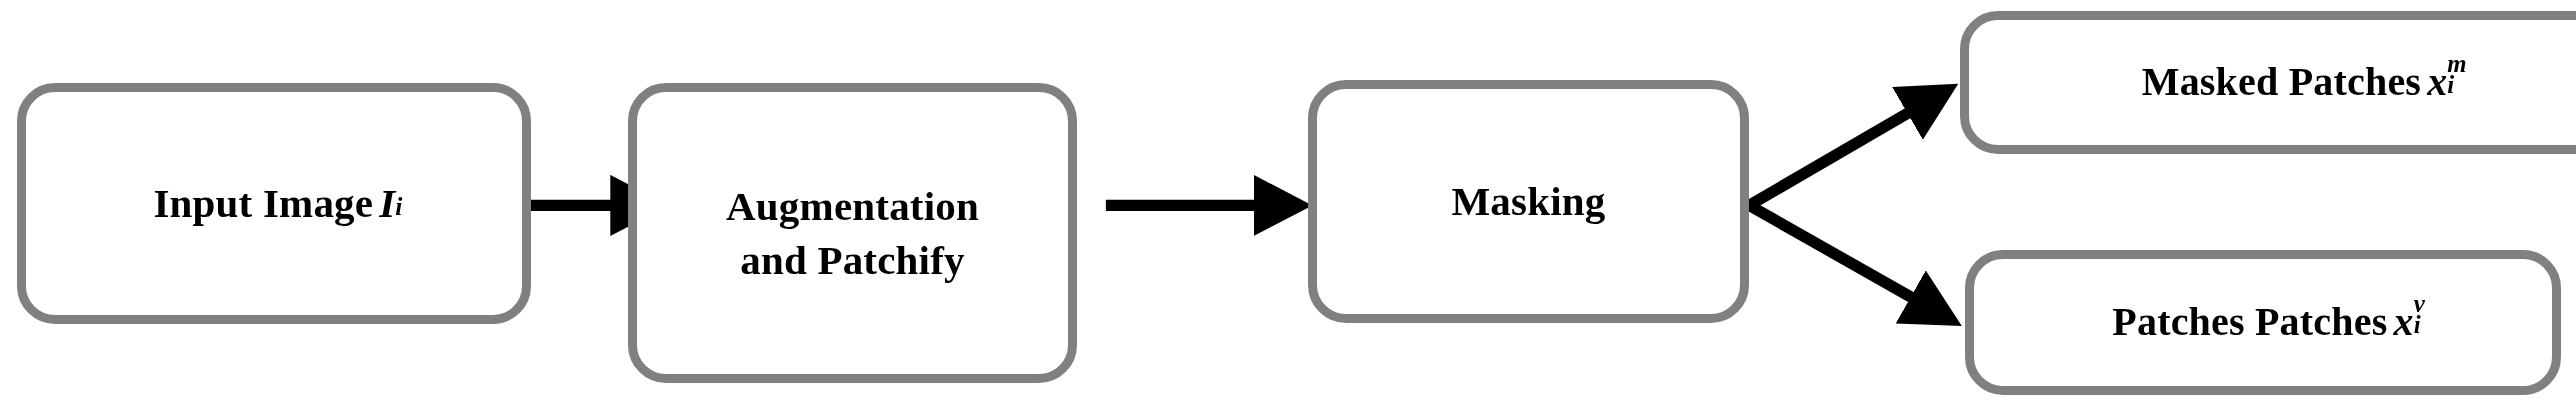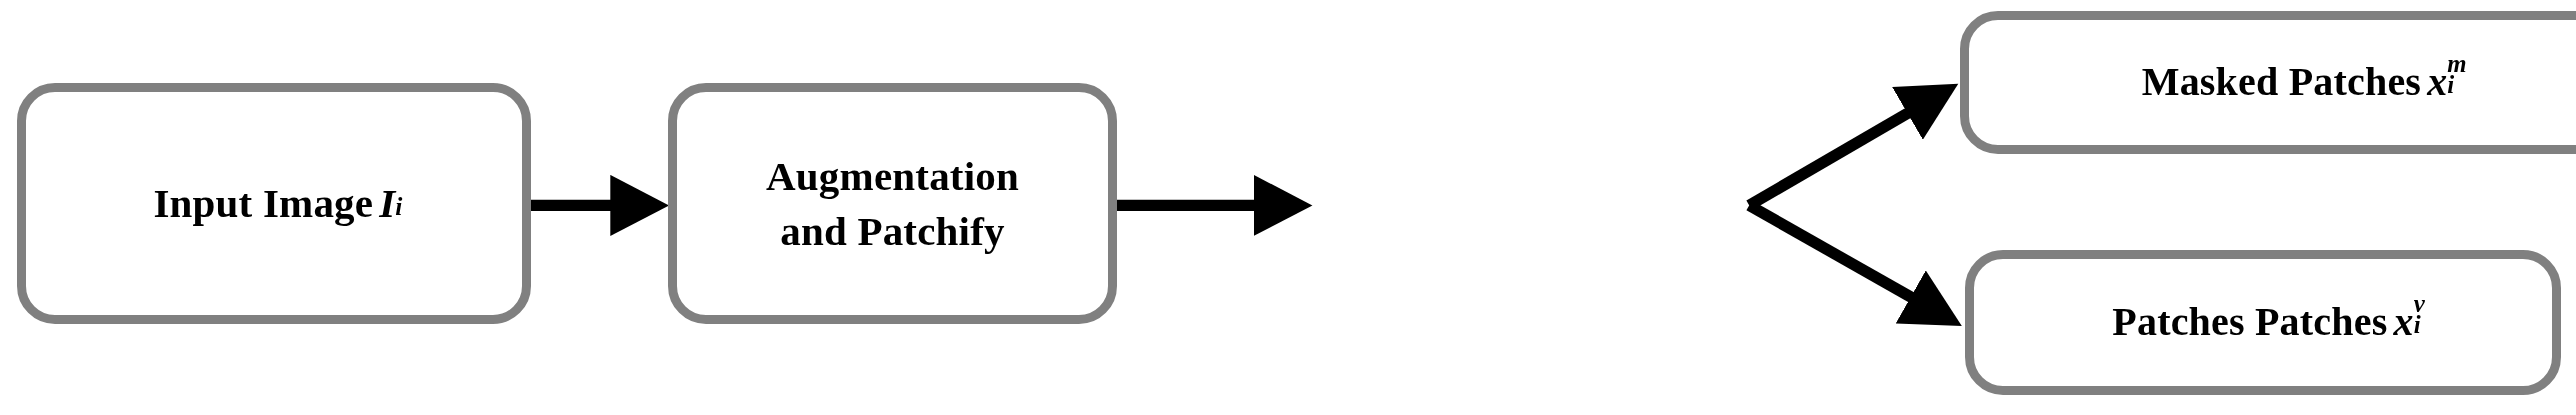--- a/index.html
+++ b/index.html
@@ -69,21 +69,21 @@
   #arrow-layer {
     position: absolute;
     left: 0;
     top: 0;
     width: 2576px;
     height: 416px;
     pointer-events: none;
   }
   
   #node-input-image        { left: 17.4px;   top: 83px;  width: 514px; height: 241px; }
-  #node-augmentation       { left: 668px;  top: 83px;  width: 449px; height: 241px; }
+  #node-augmentation       { left: 628px;  top: 83px;  width: 449px; height: 300px; }
   #node-masking            { left: 1308px; top: 80px;  width: 441px; height: 243px; }
   #node-masked-patches     { left: 1960px; top: 11.3px;  width: 669px; height: 143px; }
   #node-unmasked-patches   { left: 1965px; top: 250px; width: 596px; height: 145px; }
 
   #node-masked-patches .node-label,
   #node-unmasked-patches .node-label { font-size: 40px; }
 </style>
 </head>
 <body>
 
@@ -115,20 +115,23 @@
 
   <div class="node" id="node-input-image">
     <div class="node-label"><span>Input Image</span><span class="mathvar"><span class="base">I</span><span class="sub">i</span></span></div>
   </div>
 
   <div class="node" id="node-augmentation">
     <div class="node-label">Augmentation
 and Patchify</div>
   </div>
 
+  <div class="node" id="node-masking">
+    <div class="node-label">Masking</div>
+  </div>
 
   <div class="node" id="node-masked-patches">
     <div class="node-label"><span>Masked Patches</span><span class="mathvar"><span class="base">x</span><span class="sup">m</span><span class="sub">i</span></span></div>
   </div>
 
   <div class="node" id="node-unmasked-patches">
     <div class="node-label"><span>Patches Patches</span><span class="mathvar"><span class="base">x</span><span class="sup">v</span><span class="sub">i</span></span></div>
   </div>
 
 </div>

